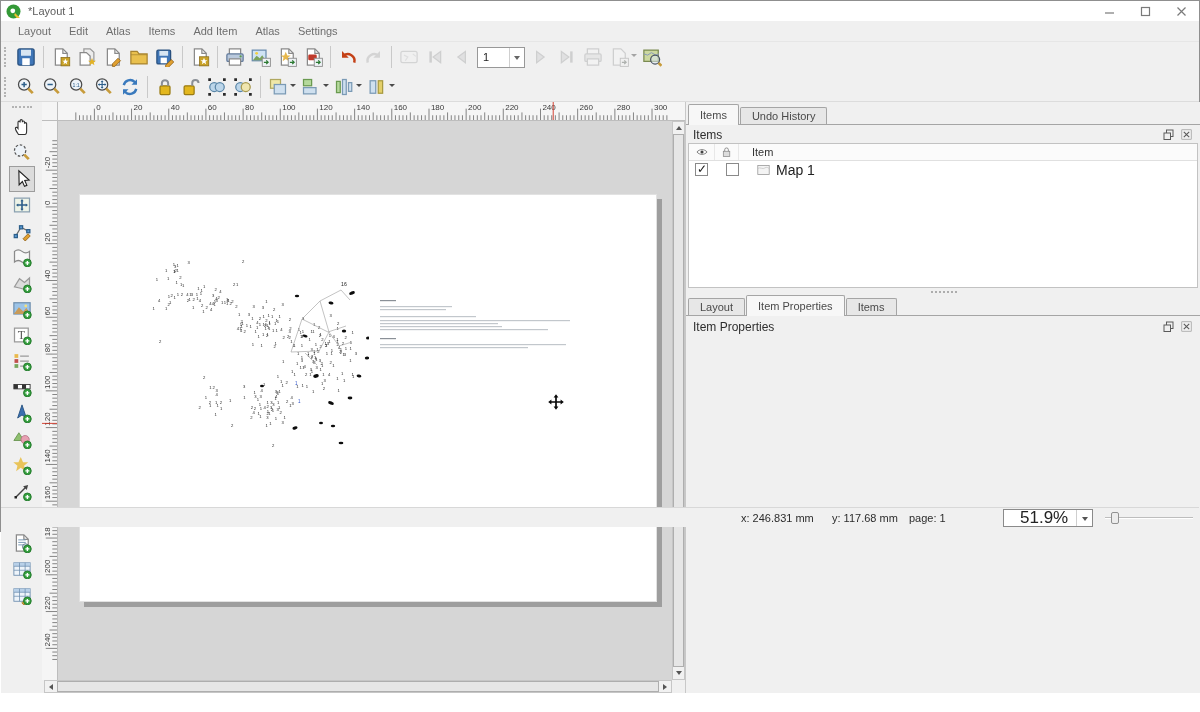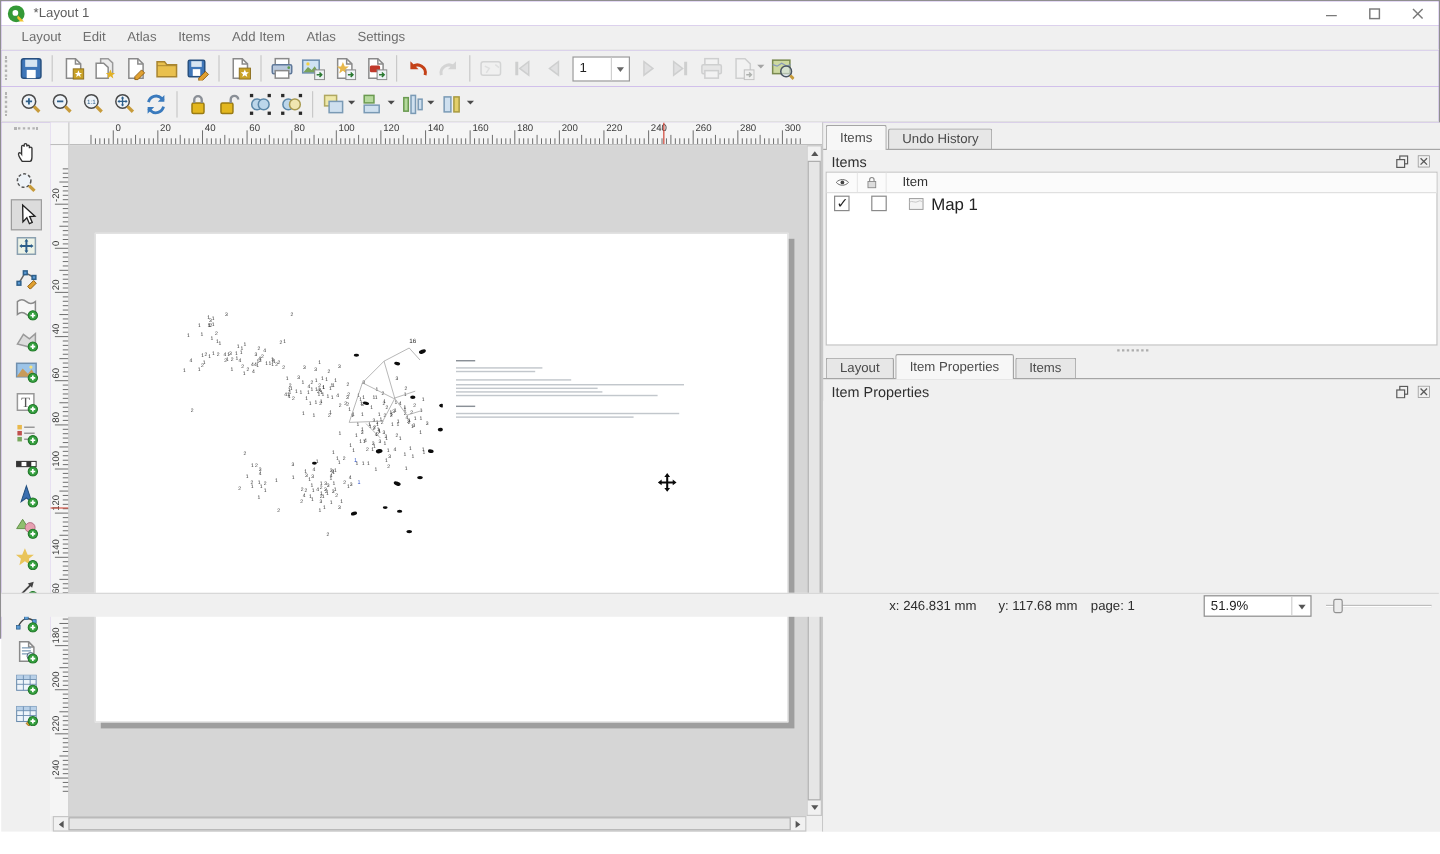--- a/index.html
+++ b/index.html
@@ -1,18 +1,18 @@
 <!DOCTYPE html>
 <html><head>
 <meta charset="utf-8">
 <style>
   *{box-sizing:border-box;margin:0;padding:0}
   html,body{width:1200px;height:712px;overflow:hidden;background:#fff;
     font-family:"Liberation Sans",sans-serif}
-  #app{position:relative;width:1200px;height:532px;background:#6d28d9;border:1px solid #8f8f8f}
+  #app{position:relative;width:1200px;height:532px;background:#fde047;border:1px solid #8f8f8f}
 
   
   #titlebar{position:absolute;left:0;top:0;width:100%;height:20px;background:#fff;display:flex;align-items:center}
   .qicon{margin-left:5px;width:15px;height:15px;display:flex}
   .qicon svg{width:15px;height:15px}
   #wtitle{margin-left:7px;font-size:11px;color:#5d5d5d}
   .winbtns{margin-left:auto;display:flex;height:100%}
   .wbtn{width:36px;height:100%;display:flex;align-items:center;justify-content:center}
   .wbtn svg{width:11px;height:11px}
 
@@ -92,25 +92,25 @@
   .cb.checked::after{content:"\2713";position:absolute;left:1px;top:-2px;font-size:12px;color:#222}
   .cb1{margin-left:6px}.cb2{margin-left:18px}
   .micon{margin-left:18px;width:13px;height:12px;display:flex}
   .micon svg{width:13px;height:12px}
   .mlabel{margin-left:6px}
   #splitter{position:absolute;left:0;top:186px;width:100%;height:7px;display:flex;align-items:center;justify-content:center}
   #splitter span{width:26px;border-top:2px dotted #adadad}
   #propbody{position:absolute;left:0;top:232px;width:100%;bottom:0;background:#f0f0f0}
 
   
-  #statusbar{position:absolute;left:0;bottom:17px;width:100%;height:20px;background:#f0f0f0;border-top:1px solid #d8d8d8;font-size:11px;color:#2c2c2c}
+  #statusbar{position:absolute;left:0;bottom:4px;width:100%;height:20px;background:#f0f0f0;border-top:1px solid #d8d8d8;font-size:11px;color:#2c2c2c}
   .slabel{position:absolute;top:4px}
   #sx{left:740px}#sy{left:831px}#spage{left:908px}
   #zoomcombo{position:absolute;left:1002px;top:1px;width:90px;height:18px;background:#fff;border:1px solid #8a8a8a;display:flex;align-items:center}
-  #zoomcombo .ztext{flex:1;padding-left:5px;font-size:11px;color:#222}
+  #zoomcombo .ztext{flex:1;padding-left:16px;font-size:17px;color:#222}
   #zoomcombo .cdd{width:16px;height:100%;border-left:1px solid #cfcfcf;display:flex;align-items:center;justify-content:center}
   #zoomcombo .cdd::after{content:"";border:3.5px solid transparent;border-top:4px solid #555;margin-top:4px}
   #zoomslider{position:absolute;left:1102px;top:2px;width:92px;height:16px}
   #zoomslider .track{position:absolute;left:2px;right:2px;top:7px;height:2px;background:#bdbdbd;border-bottom:1px solid #fff}
   #zoomslider .thumb{position:absolute;left:8px;top:2px;width:8px;height:12px;background:#ececec;border:1px solid #919191;border-radius:2px}
 </style>
 </head>
 <body>
 
 <div id="app">

